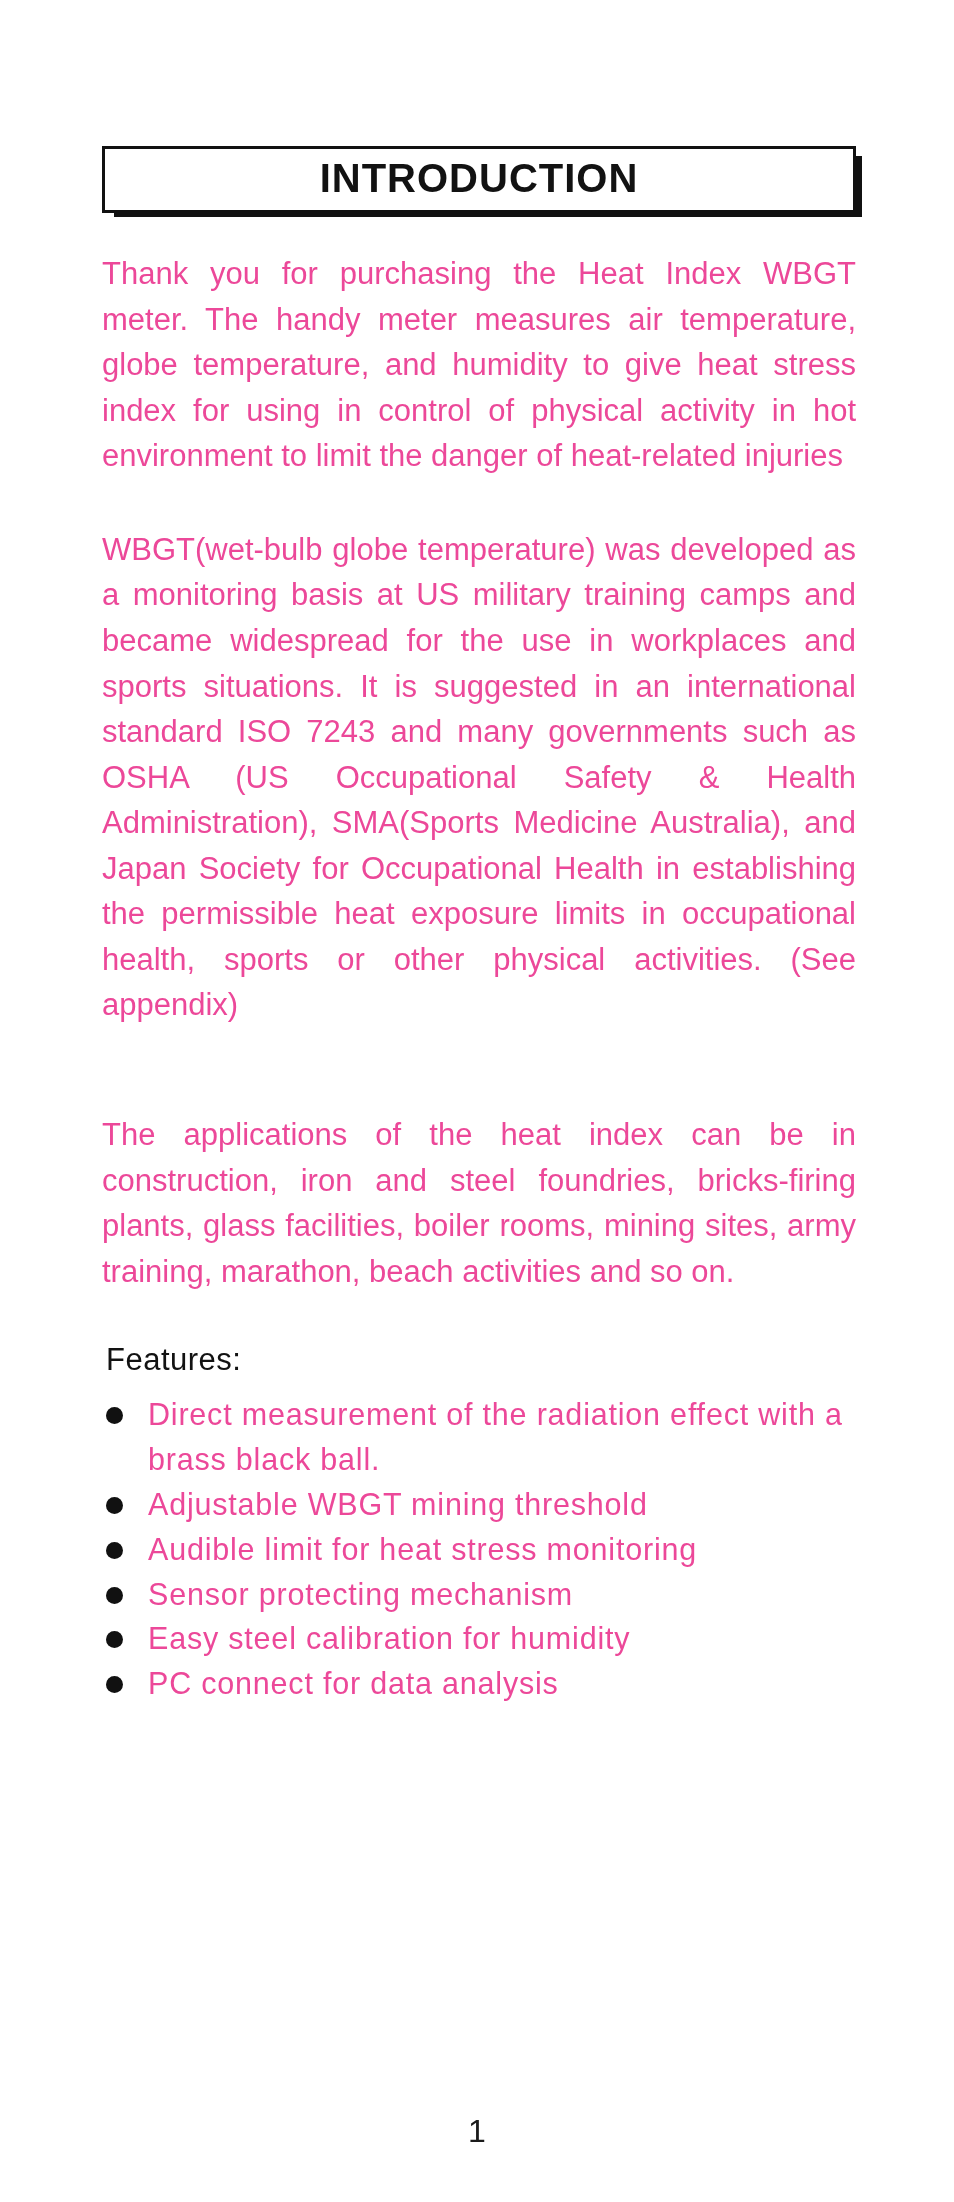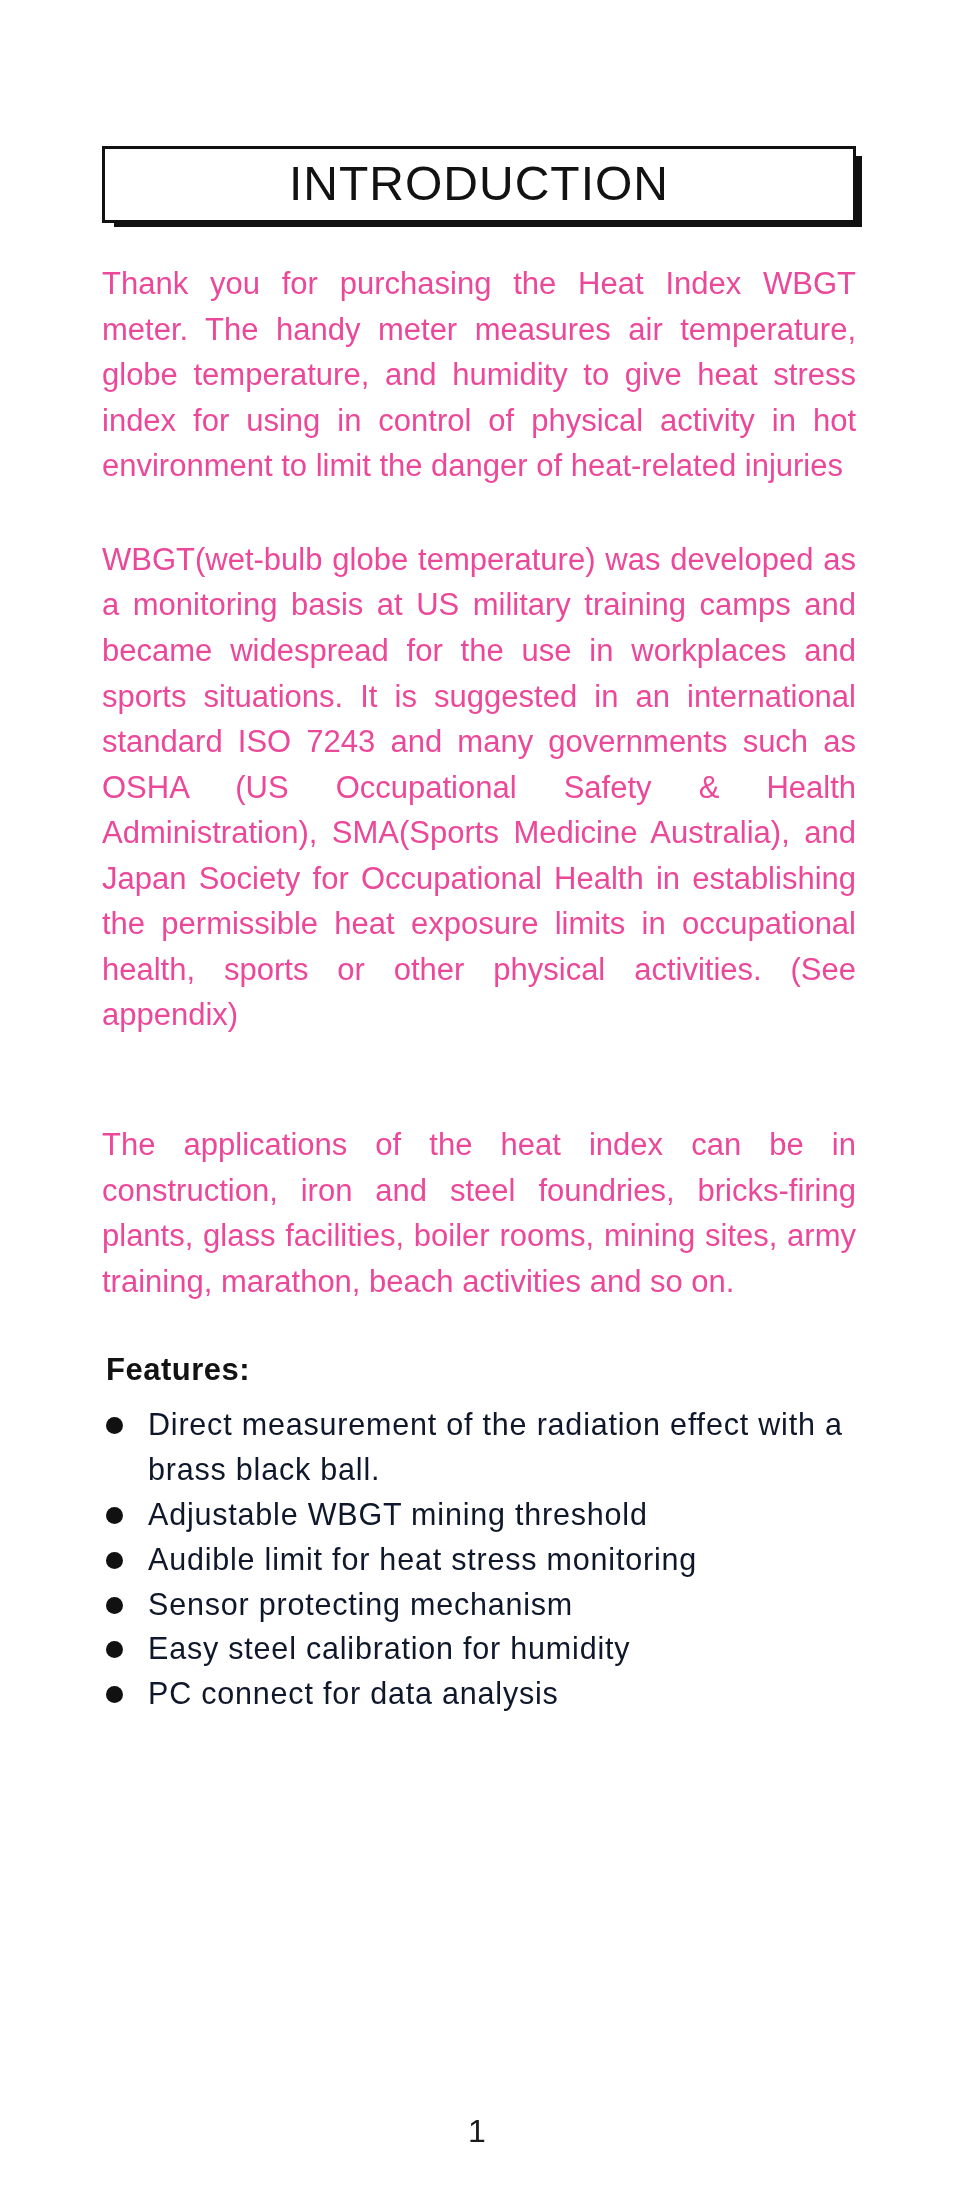--- a/index.html
+++ b/index.html
@@ -17,53 +17,53 @@
   }
   .title-box {
     border: 3px solid #111111;
     box-shadow: 9px 7px 0 -3px #111111;
     text-align: center;
     padding: 7px 0 9px 0;
     margin-bottom: 38px;
     background: #ffffff;
   }
   .title-box h1 {
-    font-size: 48px;
-    font-weight: normal;
+    font-size: 40px;
+    font-weight: bold;
     letter-spacing: 1px;
     color: #121212;
   }
   .para {
     font-size: 31px;
     line-height: 1.47;
     text-align: justify;
     margin-bottom: 48px;
     color: #ec4899;
   }
   .para.gap-large {
     margin-bottom: 84px;
   }
   .features-heading {
     font-size: 31px;
-    font-weight: bold;
+    font-weight: normal;
     letter-spacing: 0.5px;
     margin: 12px 0 14px 4px;
     color: #121212;
   }
   .features-list {
     list-style: none;
     margin-left: 2px;
   }
   .features-list li {
     position: relative;
     font-size: 30.5px;
     line-height: 1.47;
     letter-spacing: 0.8px;
     padding-left: 44px;
-    color: #0f172a;
+    color: #ec4899;
   }
   .bullet {
     position: absolute;
     left: 2px;
     top: 15px;
     width: 17px;
     height: 17px;
     border-radius: 50%;
     background: #111111;
     display: inline-block;

